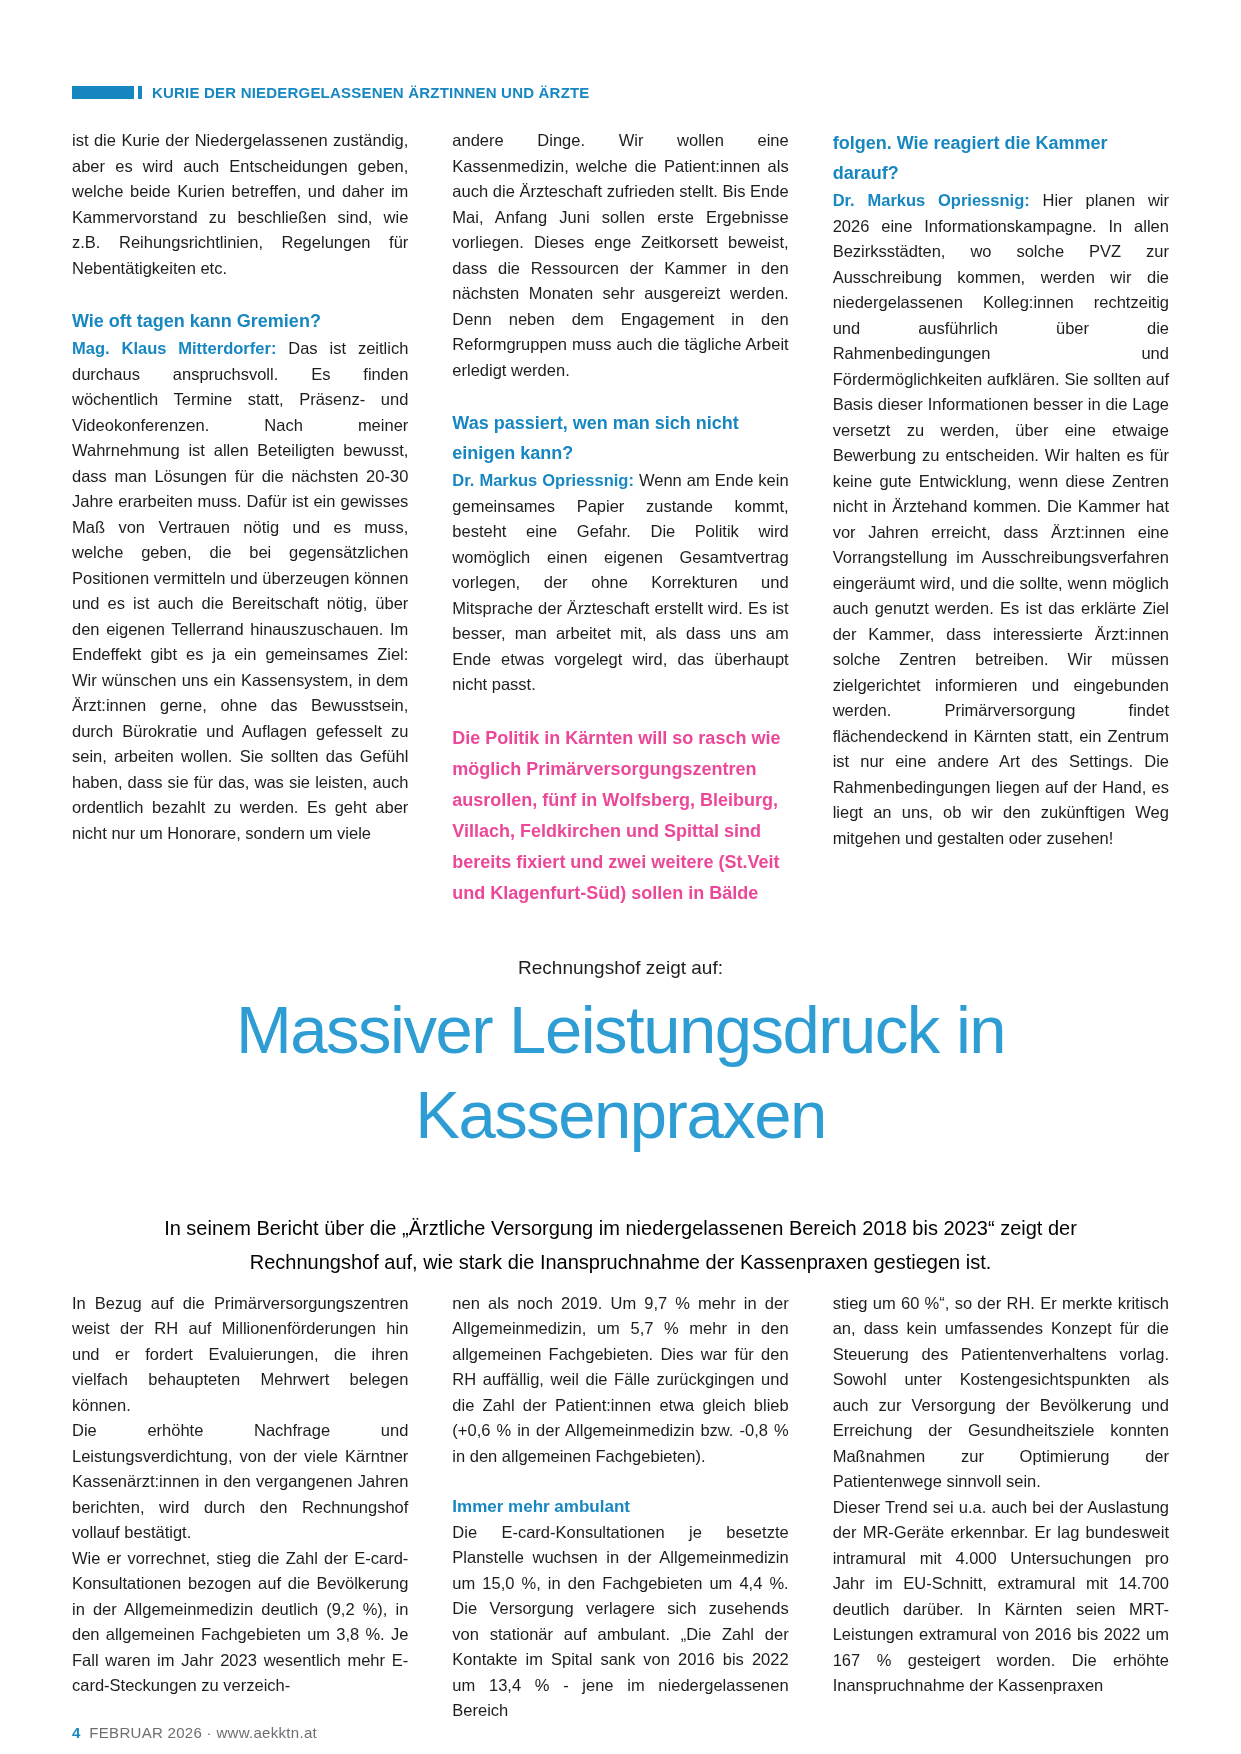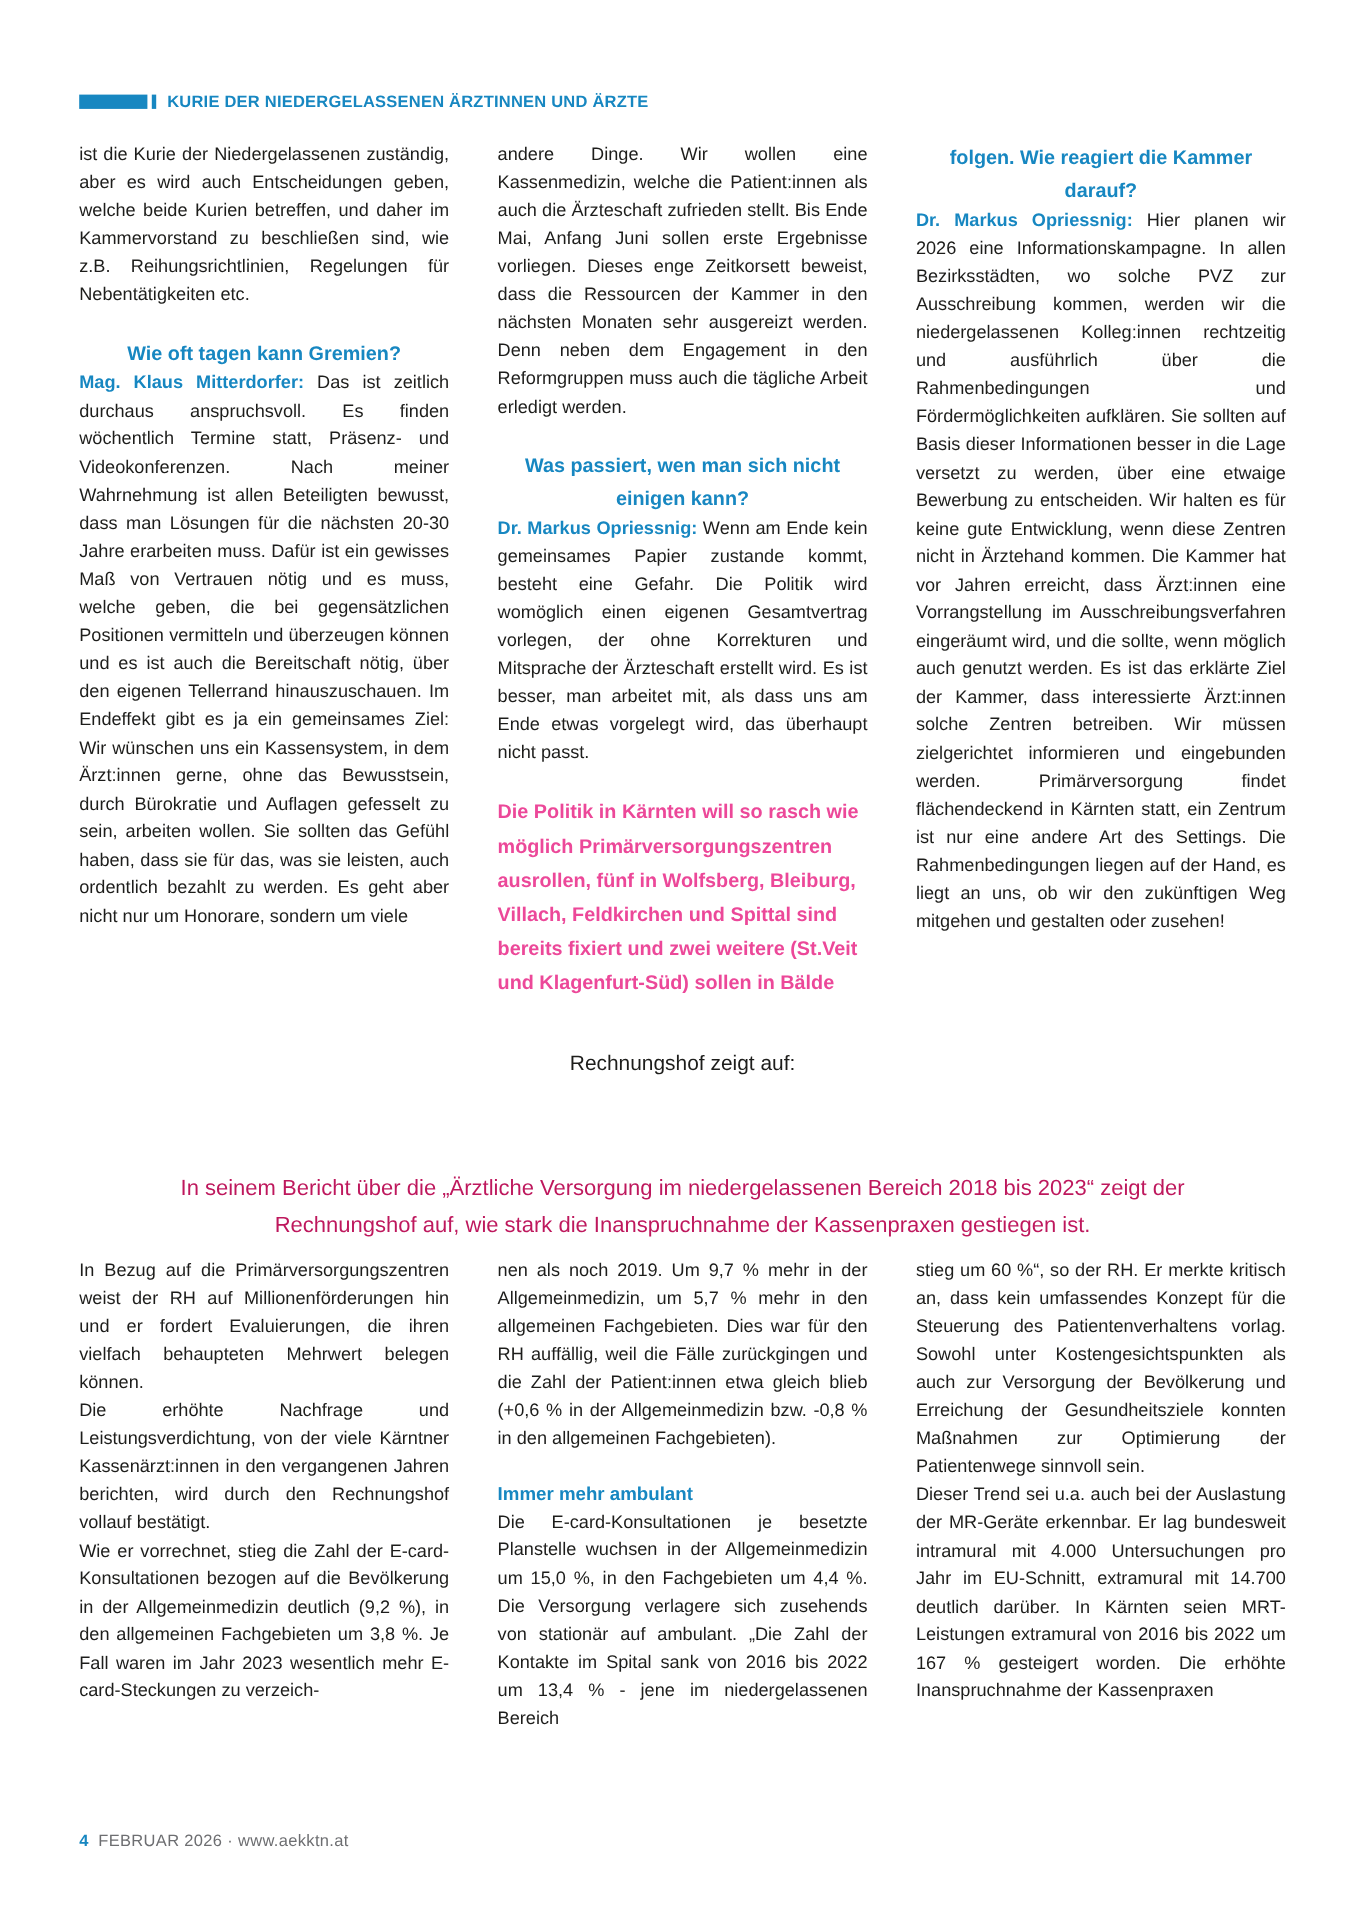--- a/index.html
+++ b/index.html
@@ -40,21 +40,21 @@
     text-align: justify;
     hyphens: auto;
     -webkit-hyphens: auto;
   }
   .q-heading {
     color: #1787c1;
     font-weight: bold;
     font-size: 18px;
     line-height: 30px;
     margin-top: 25px;
-    text-align: center;
+    text-align: left;
   }
   .q-heading.first { margin-top: 0; }
   .speaker { color: #1787c1; font-weight: bold; }
   .pull-quote {
     color: #ec4899;
     font-weight: bold;
     font-size: 18px;
     line-height: 31px;
     margin-top: 25px;
     text-align: left;
@@ -77,25 +77,25 @@
   .feature-headline {
     margin: 6px auto 0 auto;
     max-width: 860px;
     font-size: 67px;
     line-height: 85px;
     font-weight: 400;
     letter-spacing: -1.5px;
     color: #2d9dd4;
   }
   .feature-standfirst {
-    margin: 82px auto 0 auto;
+    margin: 54px auto 0 auto;
     max-width: 1010px;
     font-size: 20px;
     line-height: 34px;
-    color: #be185d;
+    color: #000000;
   }
   .report-cols { margin-top: 12px; }
   
   .page-footer {
     margin-top: auto;
     display: flex;
     align-items: baseline;
     gap: 9px;
     font-size: 15px;
     padding-bottom: 12px;
@@ -127,20 +127,21 @@
       <p class="pull-quote">Die Politik in Kärnten will so rasch wie möglich Primärversorgungszentren ausrollen, fünf in Wolfsberg, Bleiburg, Villach, Feldkirchen und Spittal sind bereits fixiert und zwei weitere (St.Veit und Klagenfurt-Süd) sollen in Bälde</p>
     </div>
     <div class="col">
       <p class="q-heading first">folgen. Wie reagiert die Kammer darauf?</p>
       <p class="body-p"><span class="speaker">Dr. Markus Opriessnig: </span><span>Hier planen wir 2026 eine Informationskampagne. In allen Bezirksstädten, wo solche PVZ zur Ausschreibung kommen, werden wir die niedergelassenen Kolleg:innen rechtzeitig und ausführlich über die Rahmenbedingungen und Fördermöglichkeiten aufklären. Sie sollten auf Basis dieser Informationen besser in die Lage versetzt zu werden, über eine etwaige Bewerbung zu entscheiden. Wir halten es für keine gute Entwicklung, wenn diese Zentren nicht in Ärztehand kommen. Die Kammer hat vor Jahren erreicht, dass Ärzt:innen eine Vorrangstellung im Ausschreibungsverfahren eingeräumt wird, und die sollte, wenn möglich auch genutzt werden. Es ist das erklärte Ziel der Kammer, dass interessierte Ärzt:innen solche Zentren betreiben. Wir müssen zielgerichtet informieren und eingebunden werden. Primärversorgung findet flächendeckend in Kärnten statt, ein Zentrum ist nur eine andere Art des Settings. Die Rahmenbedingungen liegen auf der Hand, es liegt an uns, ob wir den zukünftigen Weg mitgehen und gestalten oder zusehen!</span></p>
     </div>
   </section>
 
   <section class="feature">
     <p class="feature-kicker">Rechnungshof zeigt auf:</p>
+    <h1 class="feature-headline">Massiver Leistungsdruck in Kassenpraxen</h1>
     <p class="feature-standfirst">In seinem Bericht über die „Ärztliche Versorgung im niedergelassenen Bereich 2018 bis 2023“ zeigt der Rechnungshof auf, wie stark die Inanspruchnahme der Kassenpraxen gestiegen ist.</p>
   </section>
 
   <section class="cols report-cols">
     <div class="col">
       <p class="body-p">In Bezug auf die Primärversorgungszentren weist der RH auf Millionenförderungen hin und er fordert Evaluierungen, die ihren vielfach behaupteten Mehrwert belegen können.</p>
       <p class="body-p">Die erhöhte Nachfrage und Leistungsverdichtung, von der viele Kärntner Kassenärzt:innen in den vergangenen Jahren berichten, wird durch den Rechnungshof vollauf bestätigt.</p>
       <p class="body-p">Wie er vorrechnet, stieg die Zahl der E-card-Konsultationen bezogen auf die Bevölkerung in der Allgemeinmedizin deutlich (9,2 %), in den allgemeinen Fachgebieten um 3,8 %. Je Fall waren im Jahr 2023 wesentlich mehr E-card-Steckungen zu verzeich-</p>
     </div>
     <div class="col">

